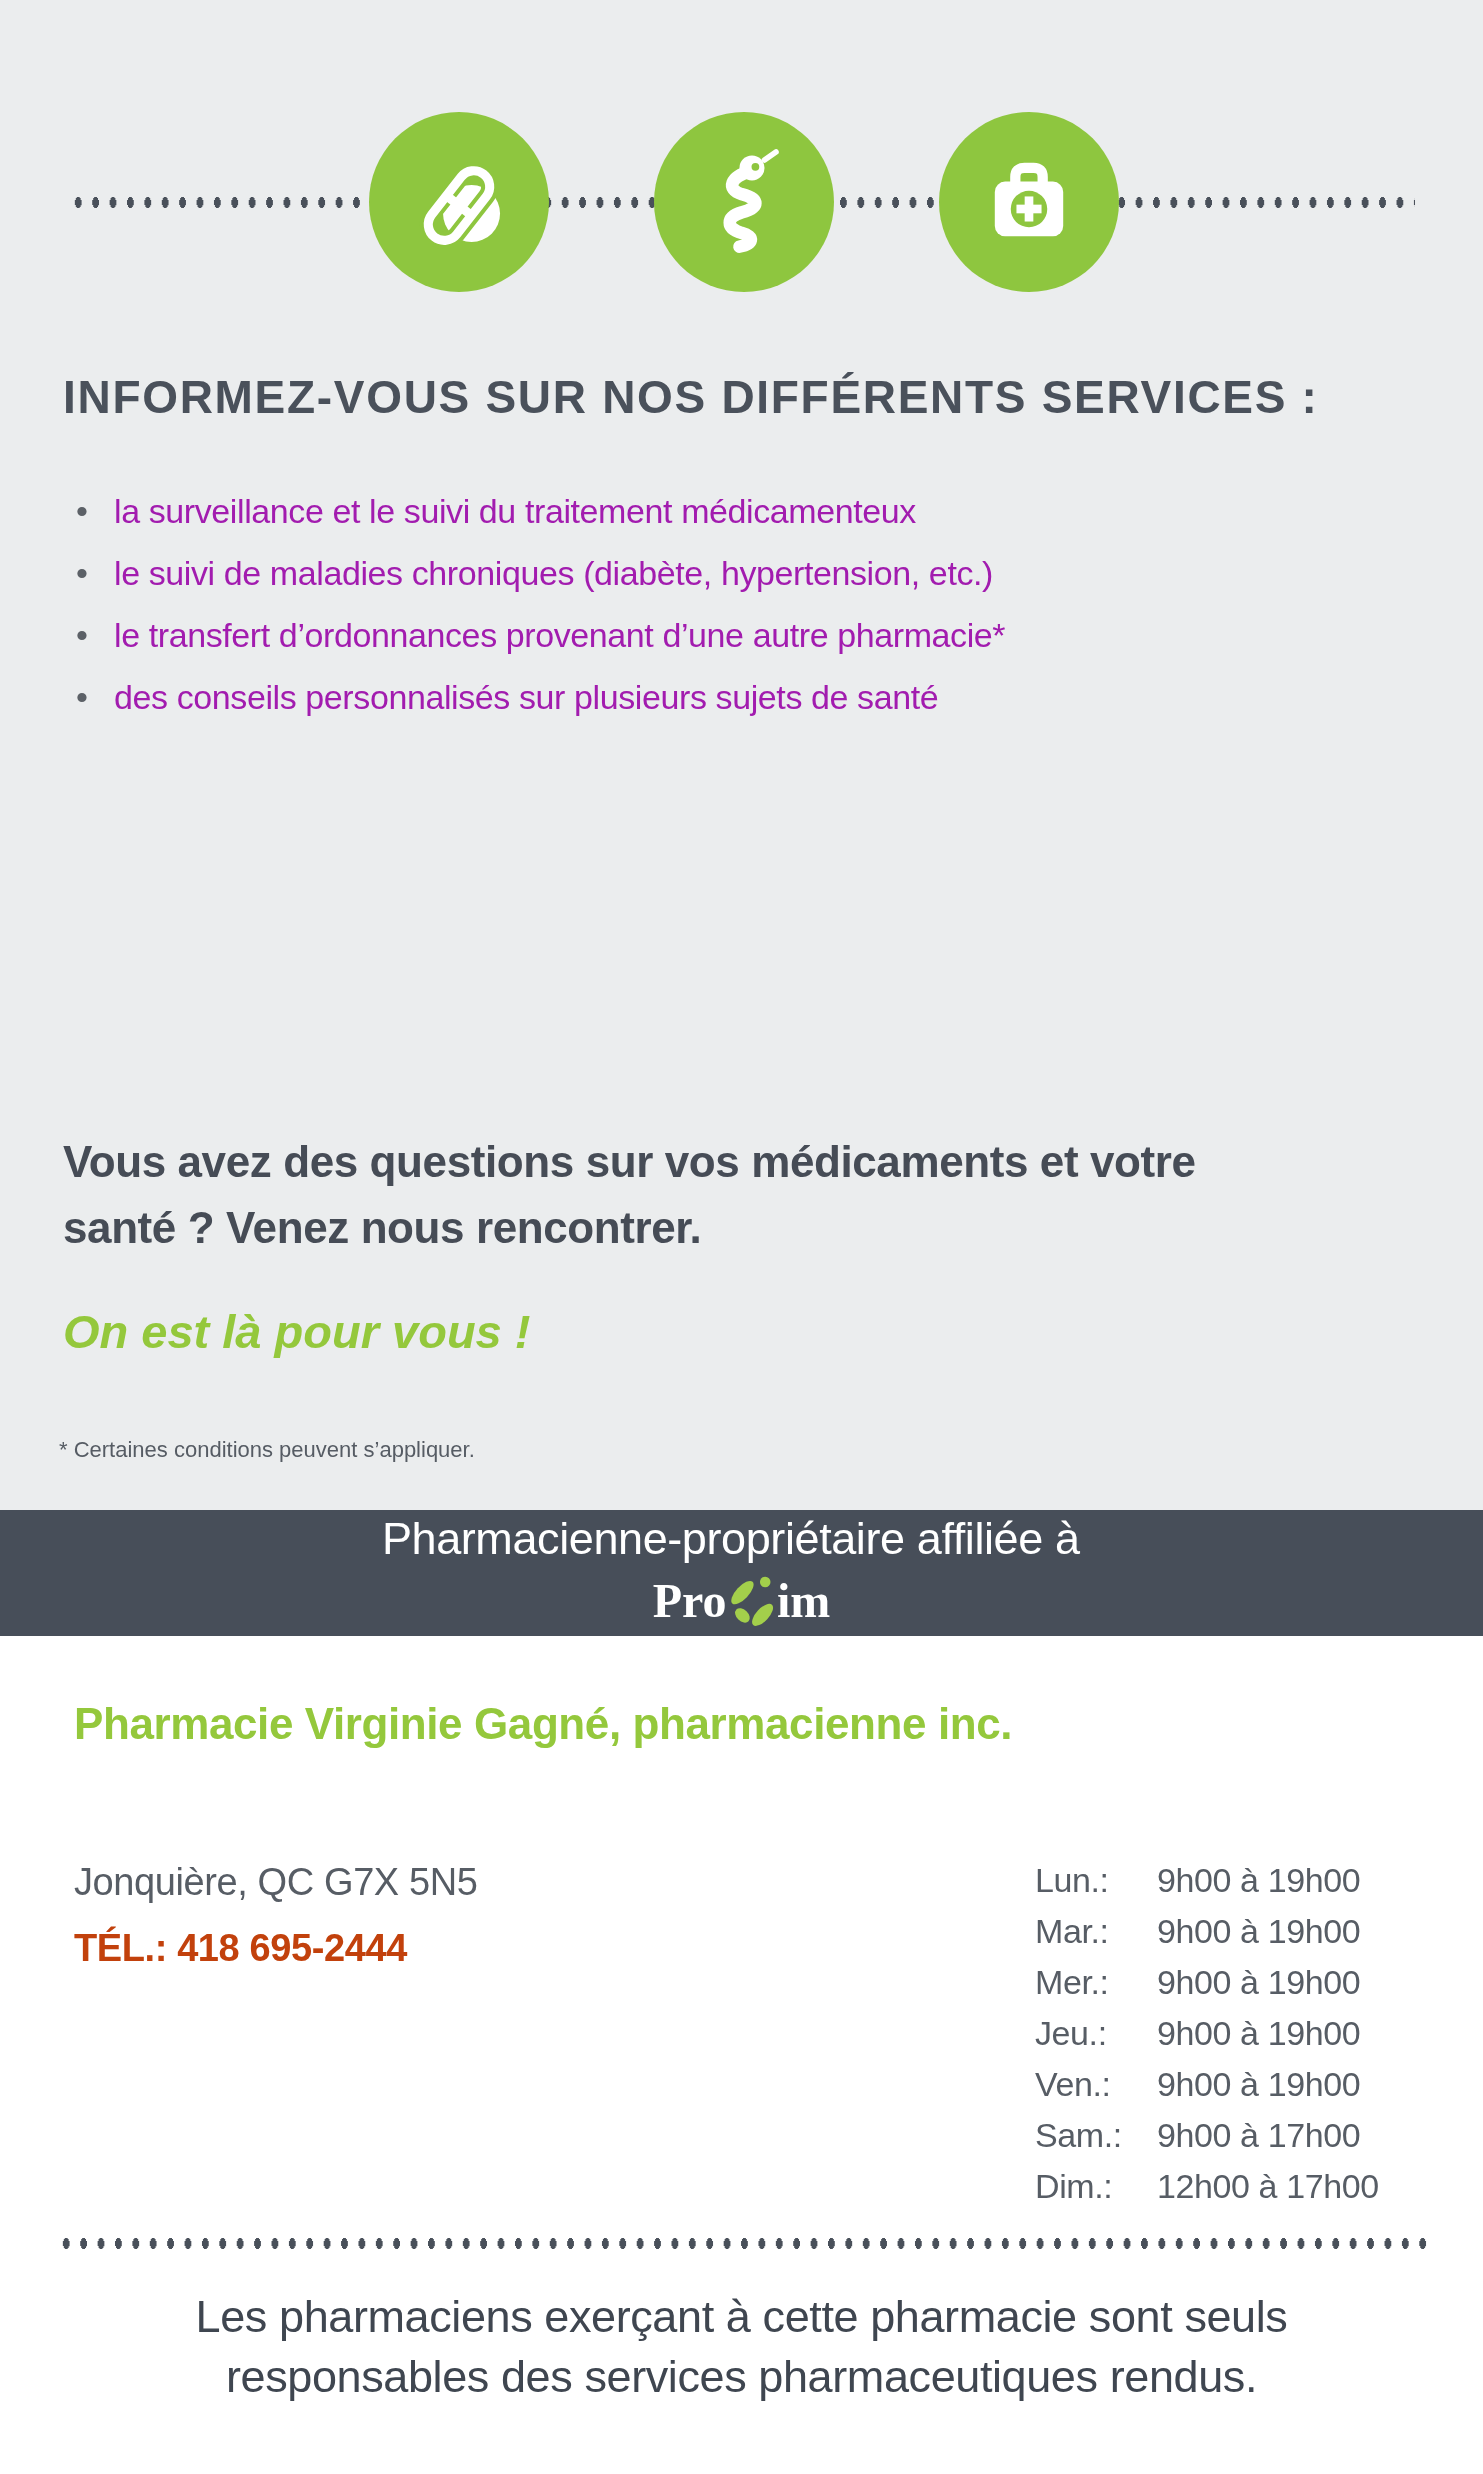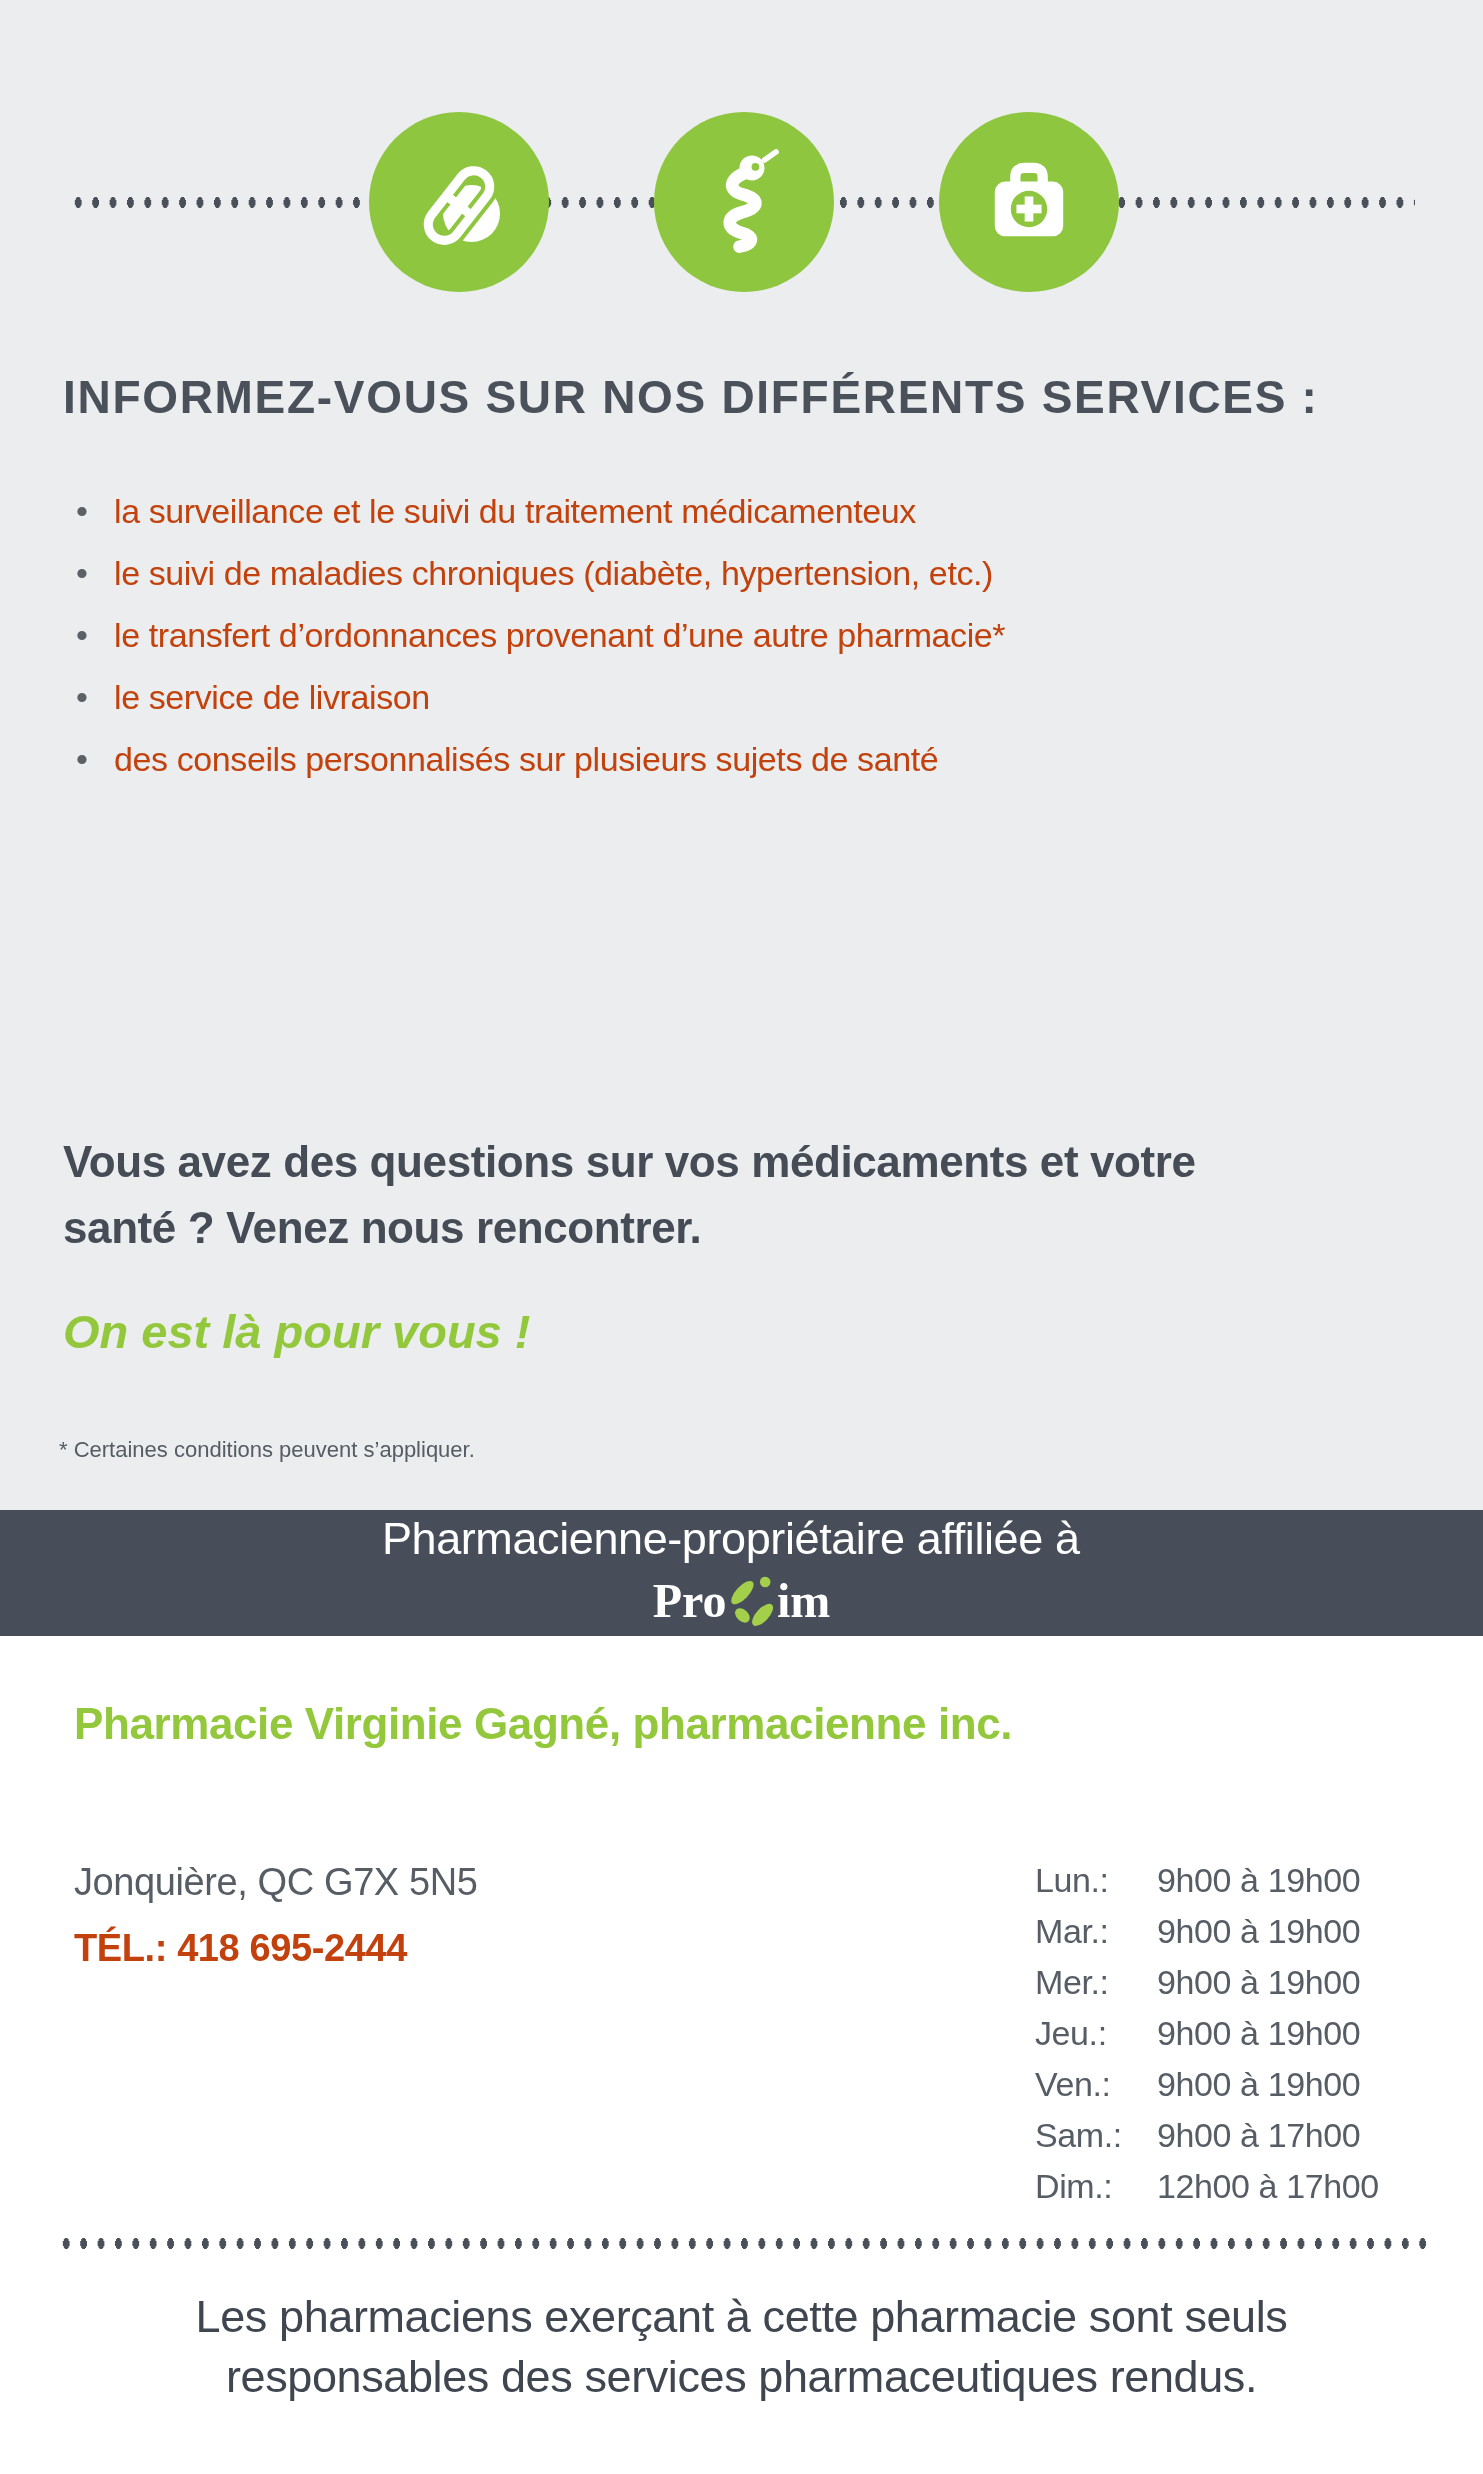--- a/index.html
+++ b/index.html
@@ -39,21 +39,21 @@
     position:absolute; left:63px; top:370px; width:1388px;
     font-size:46px; font-weight:bold; letter-spacing:1.7px;
     color:#4a515b; white-space:nowrap;
   }
   
   .services-list {
     position:absolute; left:76px; top:494px; list-style:none;
   }
   .services-list li {
     font-size:34px; line-height:34px; margin-bottom:28px;
-    color:#c2410c; letter-spacing:-0.4px;
+    color:#a21caf; letter-spacing:-0.4px;
   }
   .services-list li::before {
     content:"•"; display:inline-block; width:38px; color:#5c6167;
   }
   
   .question {
     position:absolute; left:63px; top:1129px; width:1372px;
     font-size:44px; font-weight:bold; line-height:66px;
     color:#464c56; letter-spacing:-0.4px;
   }
@@ -147,21 +147,20 @@
         </svg>
       </span>
     </div>
 
     <div class="services-heading">INFORMEZ-VOUS SUR NOS DIFFÉRENTS SERVICES :</div>
 
     <ul class="services-list">
       <li>la surveillance et le suivi du traitement médicamenteux</li>
       <li>le suivi de maladies chroniques (diabète, hypertension, etc.)</li>
       <li>le transfert d’ordonnances provenant d’une autre  pharmacie*</li>
-      <li>le service de livraison</li>
       <li>des conseils personnalisés sur plusieurs sujets  de santé</li>
     </ul>
 
     <div class="question">
       <div>Vous avez des questions sur vos médicaments et votre</div>
       <div>santé ? Venez nous rencontrer.</div>
     </div>
 
     <div class="tagline">On est là pour vous !</div>
 

